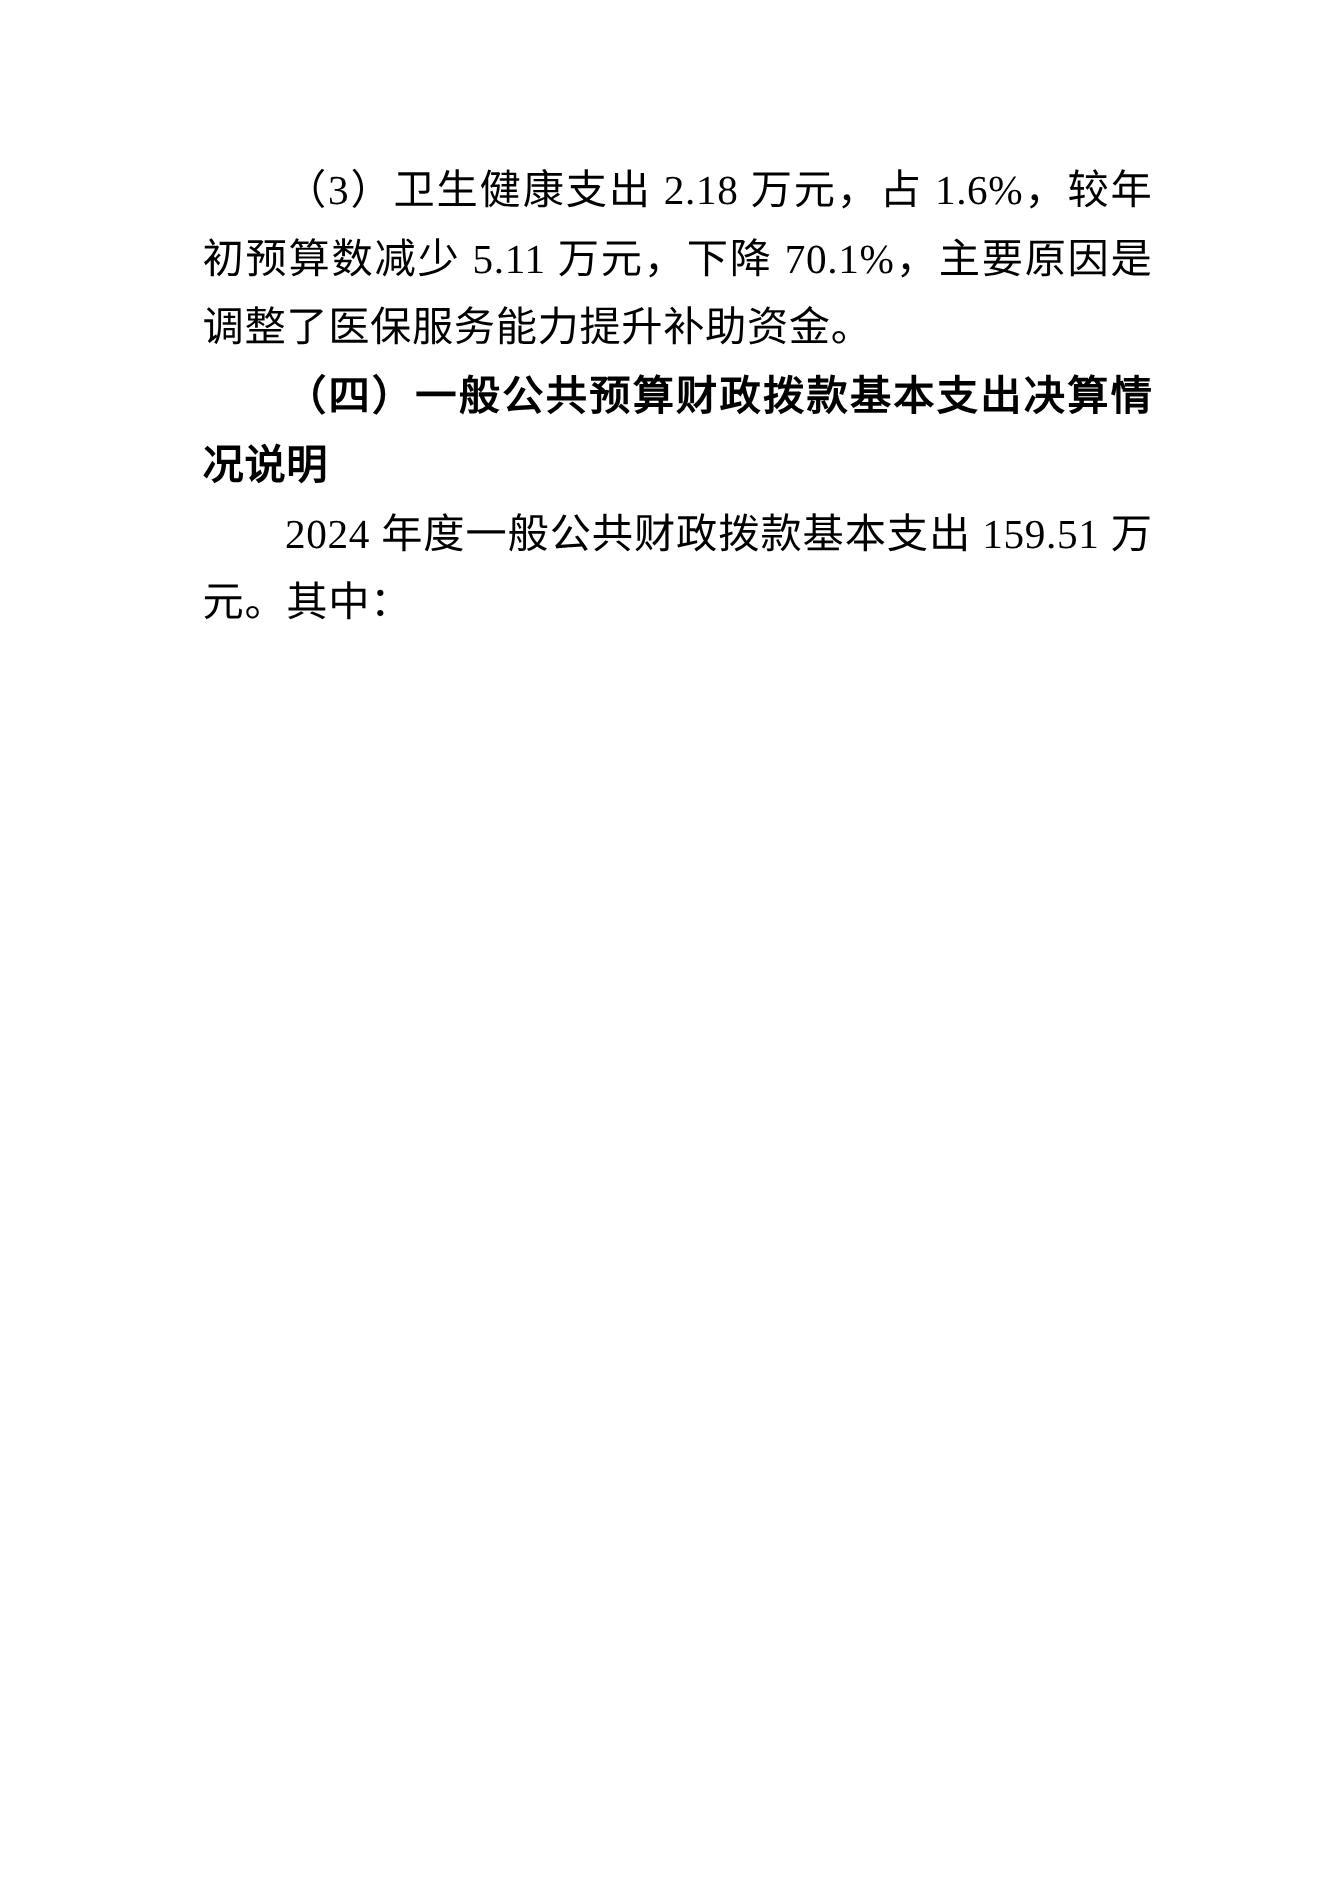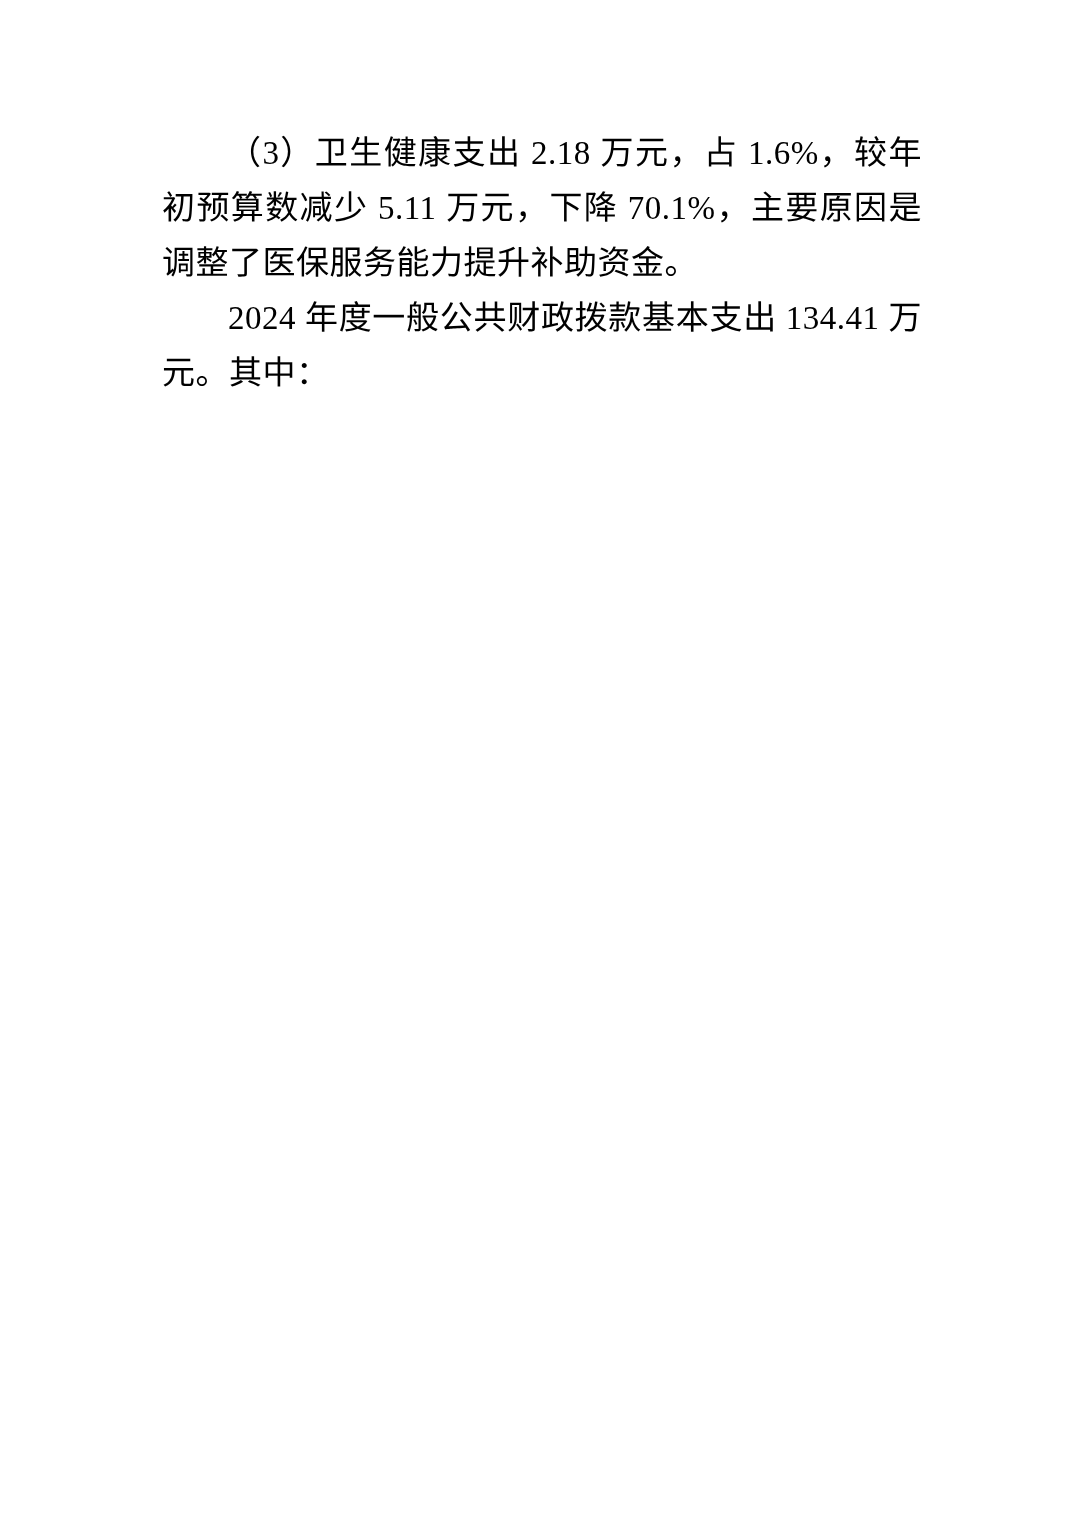--- a/index.html
+++ b/index.html
@@ -52,20 +52,21 @@
 </style>
 </head>
 <body>
 
 <div class="page">
   <div class="content">
     <p>（3）卫生健康支出 2.18 万元，占 1.6%，较年初预算数减少 5.11 万元，下降 70.1%，主要原因是调整了医保服务能力提升补助资金。</p>
 
 
 
+    <p class="heading-para">（四）一般公共预算财政拨款基本支出决算情况说明</p>
 
-    <p>2024 年度一般公共财政拨款基本支出 134.41 万元。其中：</p>
+    <p>2024 年度一般公共财政拨款基本支出 159.51 万元。其中：</p>
 
 
   </div>
 
   <div class="page-number">- 4 -</div>
 </div>
 
 </body></html>

